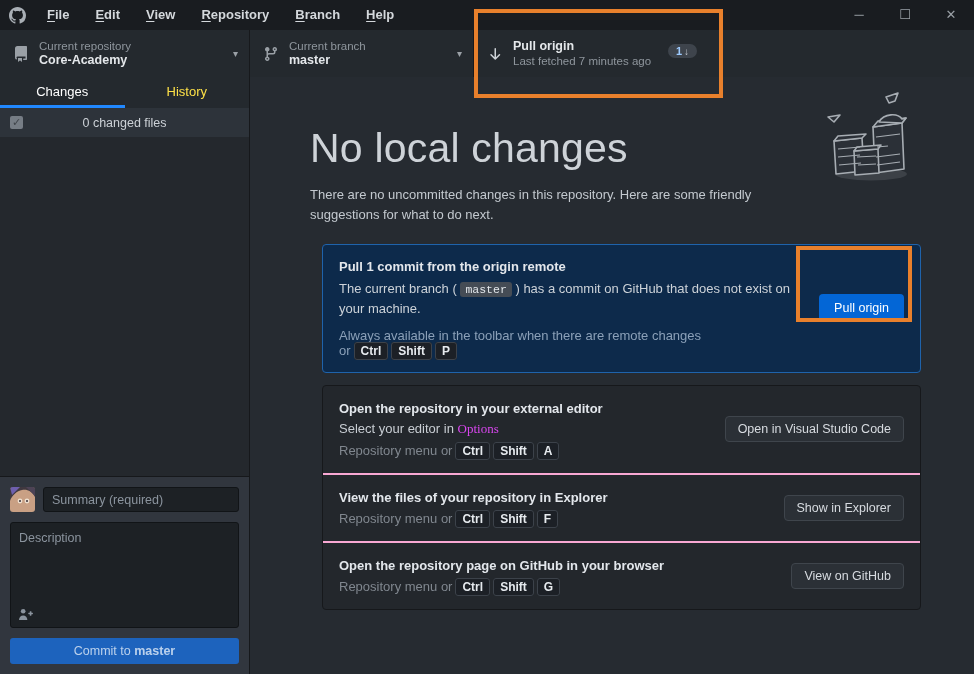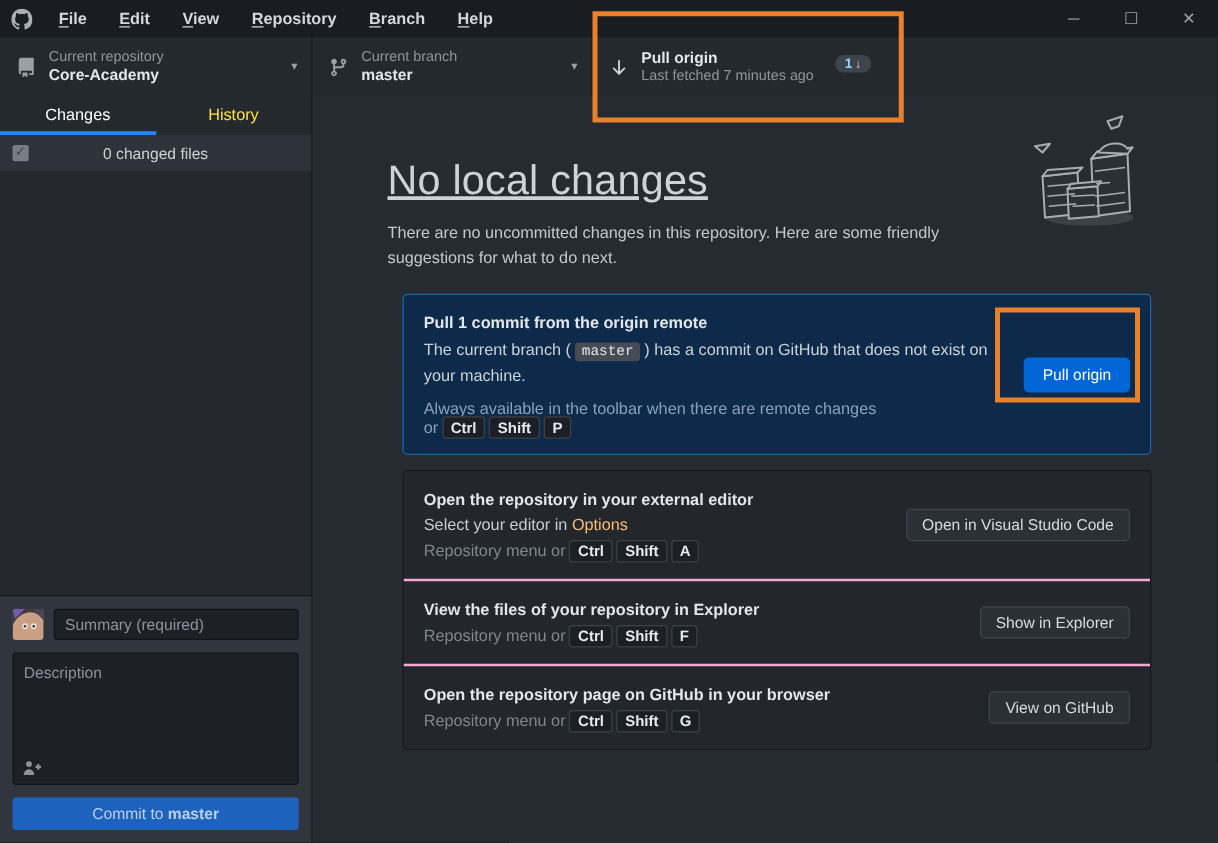--- a/index.html
+++ b/index.html
@@ -54,21 +54,21 @@
   .desc-wrap { position:relative; margin-top:10px; }
   .desc-ta { width:100%; height:106px; background:#1d2125; border:1px solid #111417; border-radius:3px;
              color:#14b8a6; font-size:12.5px; padding:8px; resize:none; font-family:inherit; outline:none; display:block; }
   .coauthor-icon { position:absolute; left:8px; bottom:7px; }
   .commit-btn { margin-top:10px; width:100%; height:26px; background:#1d63bd; border:none; border-radius:3px;
                 color:rgba(230,238,248,0.78); font-size:12.5px; font-family:inherit; cursor:pointer; }
   .commit-btn b { font-weight:bold; }
 
   
   .main { flex:1; position:relative; background:#262b31; padding:48px 0 0 60px; }
-  .h1 { font-size:33px; font-weight:300; color:#ced3d8; letter-spacing:0.2px;text-decoration:underline; }
+  .h1 { font-size:41px; font-weight:300; color:#ced3d8; letter-spacing:0.2px; }
   .blurb { width:512px; margin-top:13px; color:#c3c9cf; font-size:13px; line-height:1.55; }
   .illus { position:absolute; top:14px; right:62px; }
 
   .panels { width:599px; margin-top:19px;margin-left:12px; }
   .panel-blue { display:flex; align-items:center; background:#0d2a4b; border:1px solid #1f63ab;
                 border-radius:4px; padding:14px 16px; margin-bottom:12px; }
   .pb-left { flex:1; padding-right:20px; }
   .p-title { font-weight:bold; font-size:13px; color:#e3e7ec; margin-bottom:5px; }
   .p-body { font-size:13px; color:#ccd2d8; line-height:1.55; max-width:462px; }
   .p-hint { margin-top:8px; font-size:13px; color:#8598ad; }
@@ -78,21 +78,21 @@
   kbd { font-family:inherit; font-size:12px; font-weight:bold; color:#e6eaee; background:#1c2averify026;
         background:#1c2026; border:1px solid #3c424a; border-radius:3px; padding:1px 6px; margin-left:3px; }
   .btn-primary { background:#0366d6; color:#fff; border:none; border-radius:4px; padding:7px 15px;
                  font-size:12.5px; font-family:inherit; white-space:nowrap; cursor:pointer; }
   .suggest-group { border:1px solid #16181b; border-radius:4px; background:#23272c; }
   .suggest { display:flex; align-items:center; padding:15px 16px; }
   .suggest + .suggest { border-top:2px solid #f9a8d4; }
   .sg-left { flex:1; padding-right:20px; }
   .sg-left .p-hint { color:#80878f; margin-top:6px; }
   .p-line2 { font-size:13px; color:#c8cdd3; margin-top:4px; }
-  .link { color:#fdba74; cursor:pointer; }
+  .link { color:#d946ef; cursor:pointer;font-family:Liberation Serif, serif; }
   .btn-std { background:#2b3036; border:1px solid #3f454c; border-radius:4px; padding:5px 12px;
              color:#d7dbe0; font-size:12.5px; font-family:inherit; white-space:nowrap; cursor:pointer; }
 
   
   .hl { position:absolute; border:4px solid #e8802c; pointer-events:none; z-index:20; }
   .hl-toolbar { left:474px; top:9px; width:249px; height:89px; }
   .hl-button { left:796px; top:246px; width:116px; height:76px; }
 
   svg { display:block; }
 </style>

